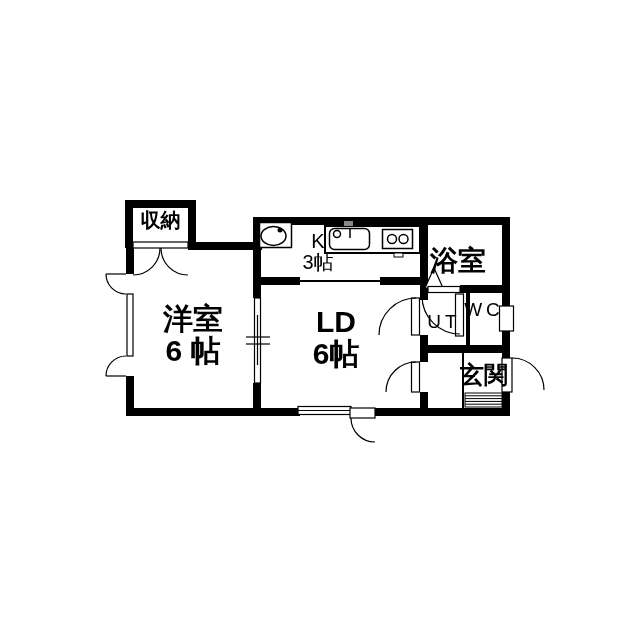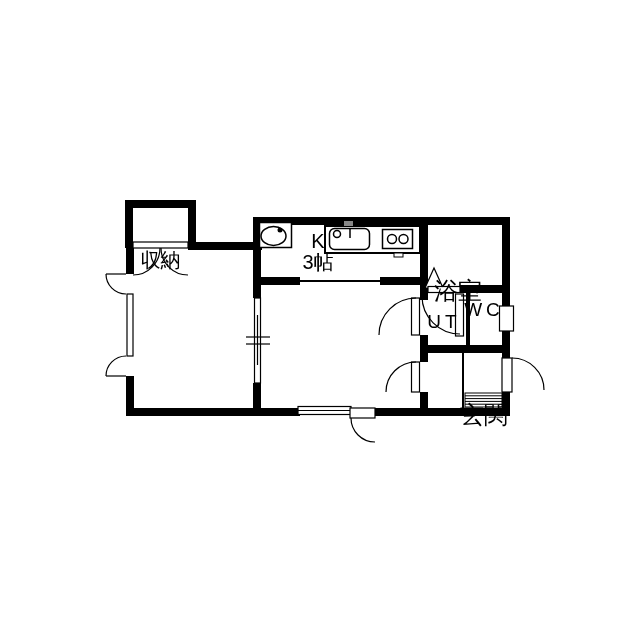--- a/index.html
+++ b/index.html
@@ -6,21 +6,21 @@
   .canvas {
     position:relative; width:640px; height:640px; background:#ffffff;
     font-family:"Liberation Sans","DejaVu Sans",sans-serif; overflow:hidden;
   }
   .plan-svg { position:absolute; left:0; top:0; }
   .label {
     position:absolute; color:#000; text-align:center; line-height:1.06;
     white-space:nowrap; font-family:"Liberation Sans","DejaVu Sans",sans-serif;
   }
   .big   { font-size:30px; font-weight:700; }
-  .mid   { font-size:23px; font-weight:400;margin-top:40px; }
+  .mid   { font-size:23px; font-weight:700; }
   .small { font-size:19px; font-weight:400; }
   .spread{ letter-spacing:4px; }
 </style>
 </head>
 <body>
 
 <div class="canvas">
 
   <svg class="plan-svg" width="640" height="640" viewBox="0 0 640 640">
 
@@ -121,28 +121,36 @@
         <line x1="465" y1="395.8" x2="502" y2="395.8"></line>
         <line x1="465" y1="398.6" x2="502" y2="398.6"></line>
         <line x1="465" y1="401.4" x2="502" y2="401.4"></line>
         <line x1="465" y1="404.2" x2="502" y2="404.2"></line>
       </g>
     </g>
   </svg>
 
   <div class="label mid" style="left:131px; top:210px; width:59px; font-size:20px;">収納</div>
 
+  <div class="label big" style="left:138px; top:303px; width:110px;">
+    <div>洋室</div>
+    <div>6 帖</div>
+  </div>
 
   <div class="label small" style="left:288px; top:231px; width:60px; font-size:20px;">
     <div>K</div>
     <div>3帖</div>
   </div>
 
+  <div class="label big" style="left:286px; top:306px; width:100px;">
+    <div>LD</div>
+    <div>6帖</div>
+  </div>
 
-  <div class="label mid" style="left:425px; top:238px; width:66px; font-size:24px;">浴室</div>
+  <div class="label mid" style="left:425px; top:246px; width:66px; font-size:28px;">浴室</div>
 
   <div class="label small spread" style="left:424px; top:312px; width:40px;">UT</div>
 
   <div class="label small spread" style="left:464px; top:300px; width:40px;">WC</div>
 
   <div class="label mid" style="left:460px; top:362px; width:45px; font-size:24px;">玄関</div>
 
 </div>
 
 </body></html>

